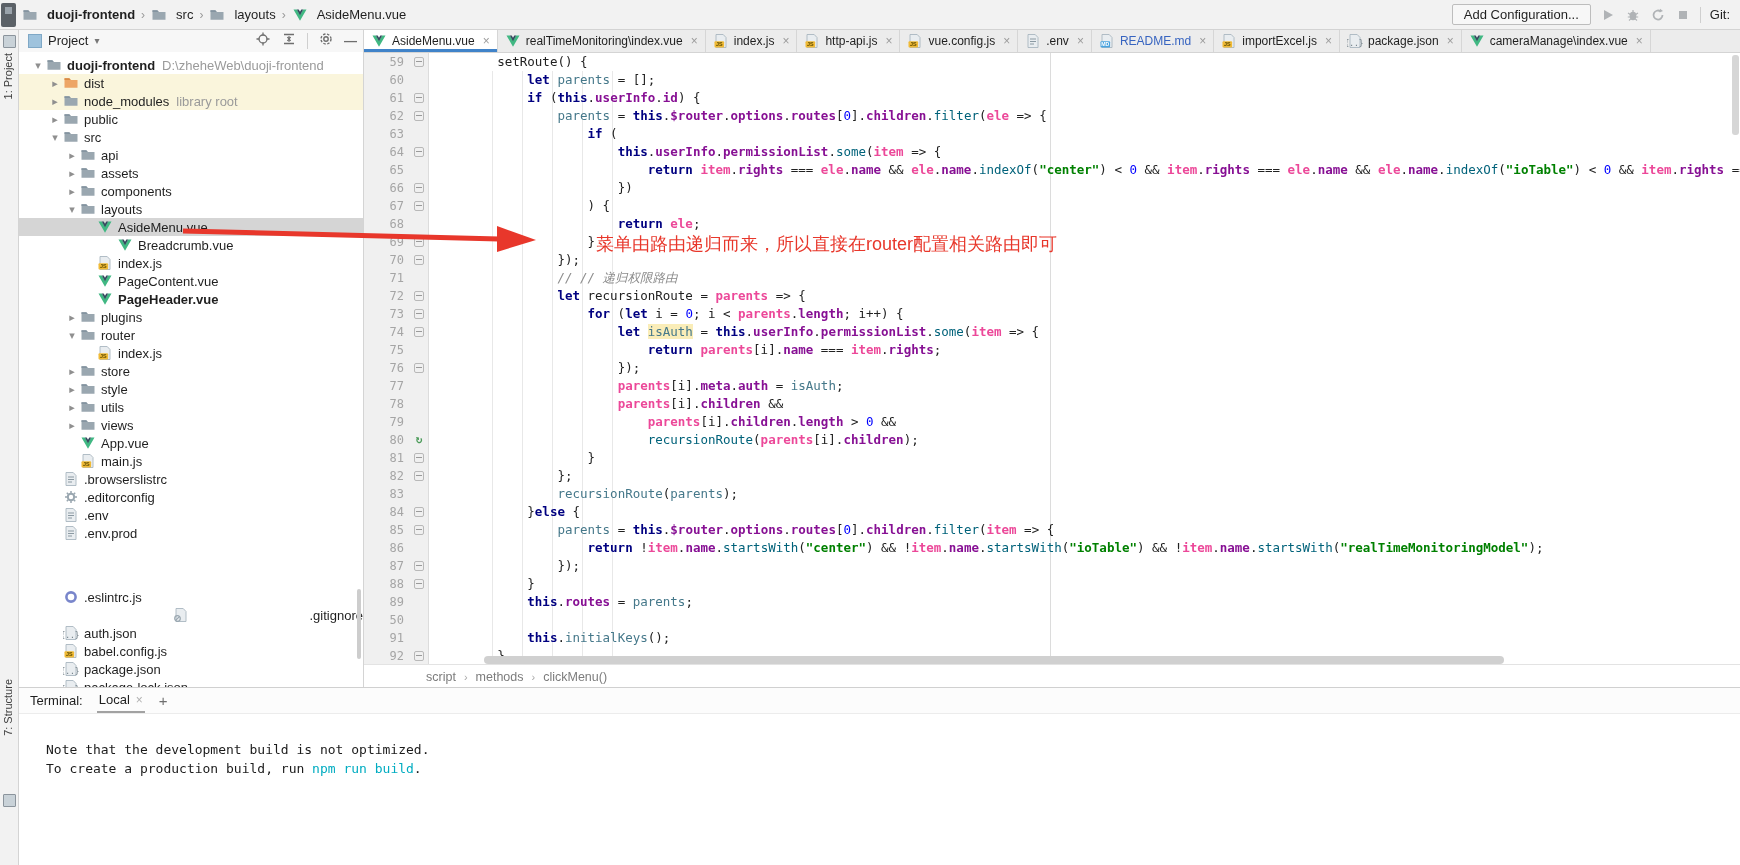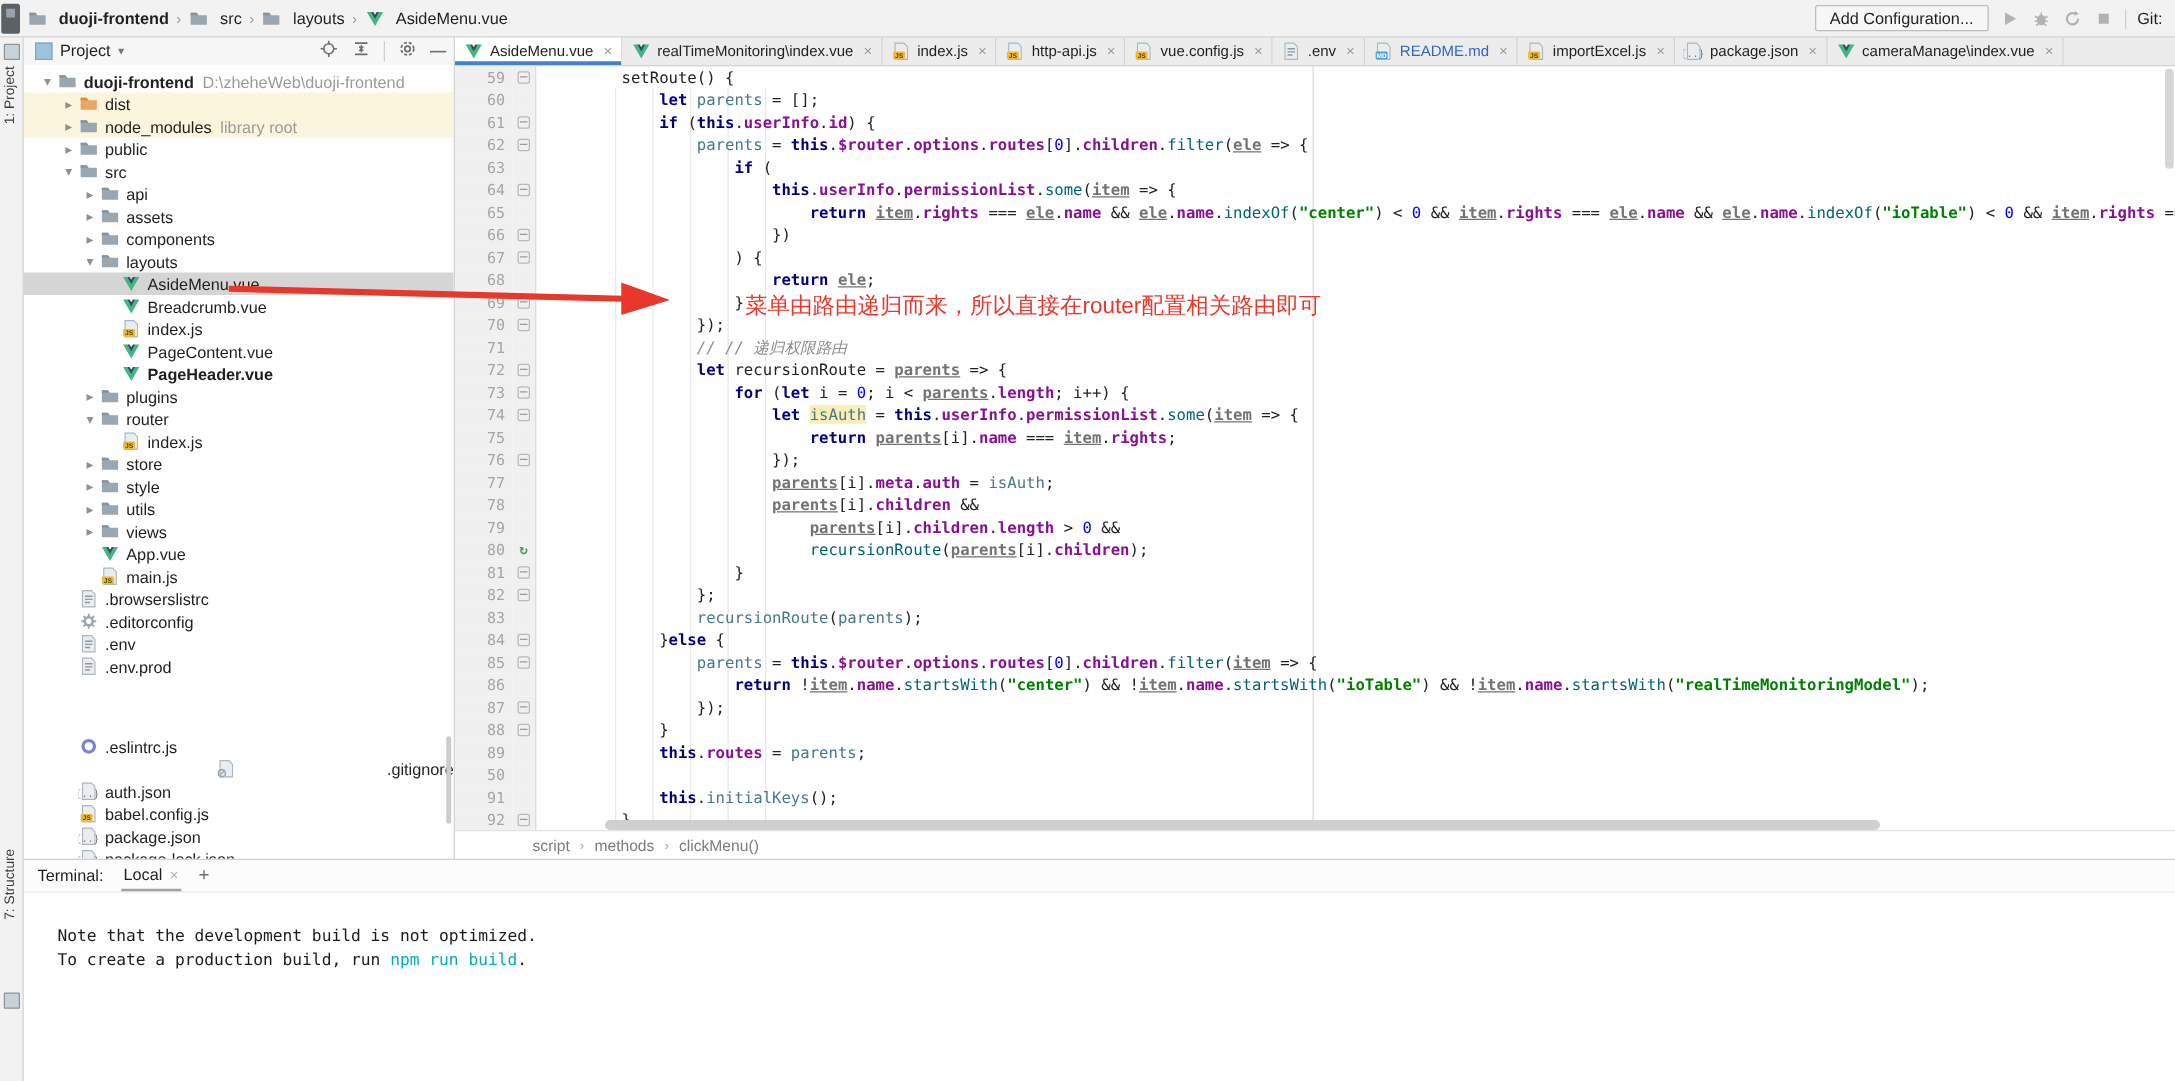--- a/index.html
+++ b/index.html
@@ -58,21 +58,21 @@
         font-size:12px;align-self:stretch;line-height:18px}
   .fcol{width:18px;background:#f0f0f0;border-right:1px solid #dcdcdc;flex:none;align-self:stretch;
         display:flex;align-items:center;justify-content:center}
   .fm{width:8px;height:8px;border:1px solid #b8b8b8;border-radius:2px;position:relative}
   .fm:after{content:"";position:absolute;left:1px;right:1px;top:3px;height:1px;background:#9a9a9a}
   .gi-rec{color:#4b9b59;font-size:11px;font-weight:bold}
   .ltext{white-space:pre;padding-left:8px}
   .tk-p{color:#212121}.tk-k{color:#000080;font-weight:bold}.tk-s{color:#008000;font-weight:bold}
   .tk-n{color:#0000ff}.tk-c{color:#8c8c8c;font-style:italic}
   .tk-f{color:#871094;font-weight:bold}.tk-m{color:#00627a}.tk-v{color:#45788a}
-  .tk-u{color:#737373;font-weight:bold;text-decoration:underline}
+  .tk-u{color:#ec4899;font-weight:bold;}
   .tk-h{color:#45788a;background:#faedb8}
   .hscroll{position:absolute;left:0;right:0;bottom:24px;height:8px}
   .hthumb{position:absolute;left:120px;width:1020px;top:0;height:8px;background:#d0d0d0;border-radius:4px}
   .vthumb{position:absolute;right:1px;top:26px;width:7px;height:80px;background:#d6d6d6;border-radius:3px}
   .crumbs{position:absolute;left:0;right:0;bottom:0;height:23px;background:#fff;border-top:1px solid #e3e3e3;
           display:flex;align-items:center;padding-left:62px;gap:8px;color:#7c7c7c;font-size:12.5px}
   .crumbs .csep{color:#a8a8a8;font-size:11px}
   
   .terminal{position:absolute;left:18px;right:0;bottom:0;height:177px;background:#fff;
             border-top:1px solid #d0d0d0}
@@ -291,21 +291,21 @@
       <div class="trow sel" style="padding-left: 63px;">
         <span class="chev"></span>
         <span class="ticon">
           <svg width="16" height="16" viewBox="0 0 16 16" xmlns="http://www.w3.org/2000/svg">
             <path fill="#41b883" d="M1.5 2.5h3.3L8 7.6l3.2-5.1h3.3L8 13.8z"></path>
             <path fill="#34495e" d="M4.8 2.5h1.9L8 4.7l1.3-2.2h1.9L8 8.2z"></path>
           </svg>
         </span>
         <span>AsideMenu.vue</span>
       </div>
-      <div class="trow" style="padding-left: 63px;">
+      <div class="trow" style="padding-left: 63px; margin-left: 20px;">
         <span class="chev"></span>
         <span class="ticon">
           <svg width="16" height="16" viewBox="0 0 16 16" xmlns="http://www.w3.org/2000/svg">
             <path fill="#41b883" d="M1.5 2.5h3.3L8 7.6l3.2-5.1h3.3L8 13.8z"></path>
             <path fill="#34495e" d="M4.8 2.5h1.9L8 4.7l1.3-2.2h1.9L8 8.2z"></path>
           </svg>
         </span>
         <span>Breadcrumb.vue</span>
       </div>
       <div class="trow" style="padding-left: 63px;">

